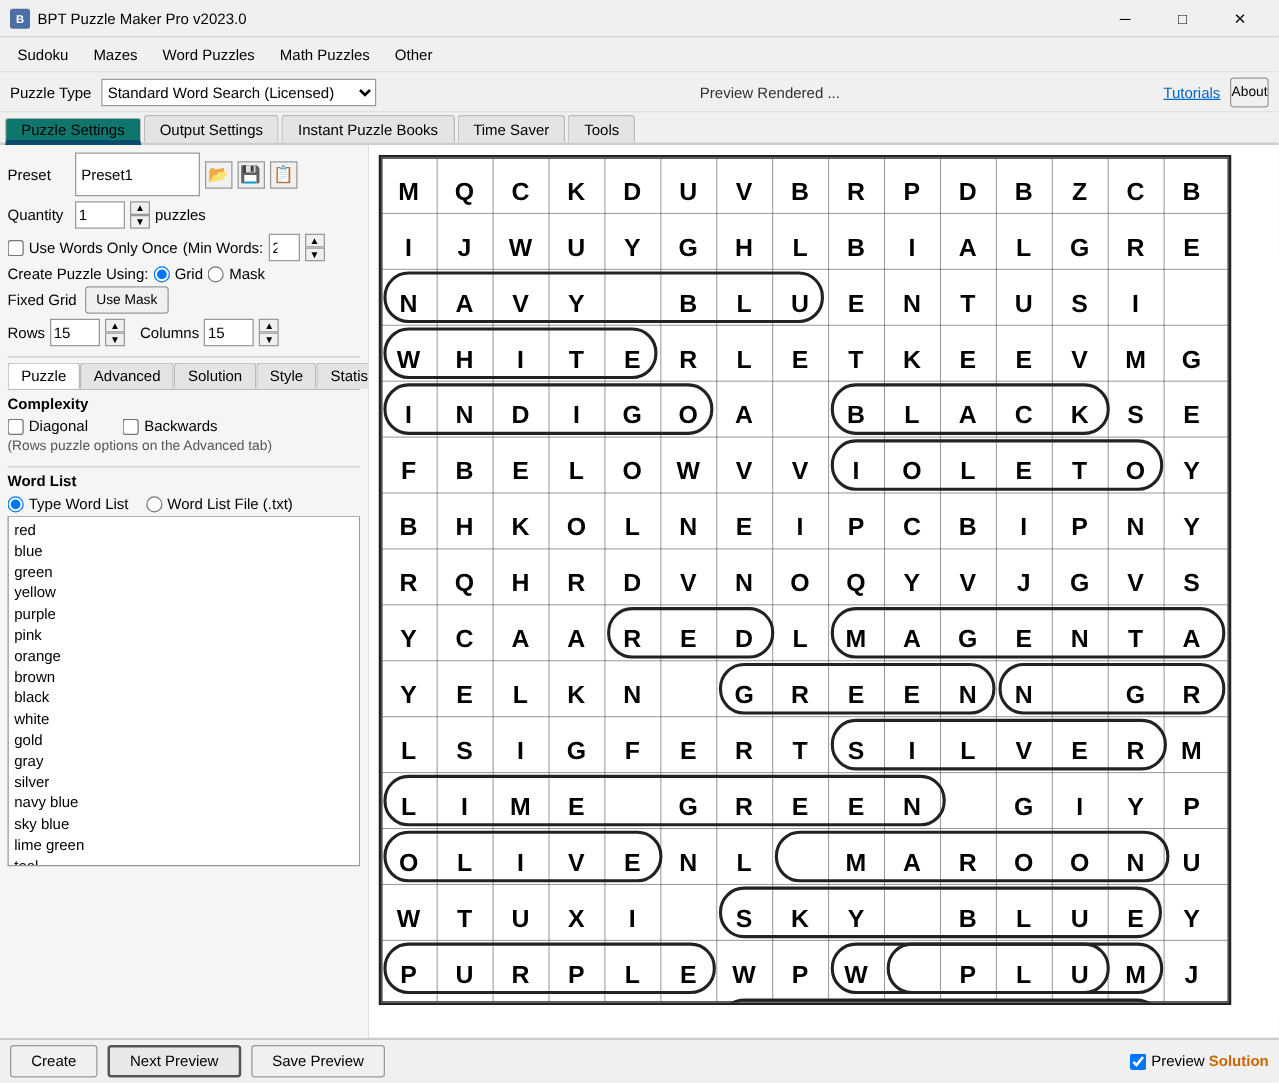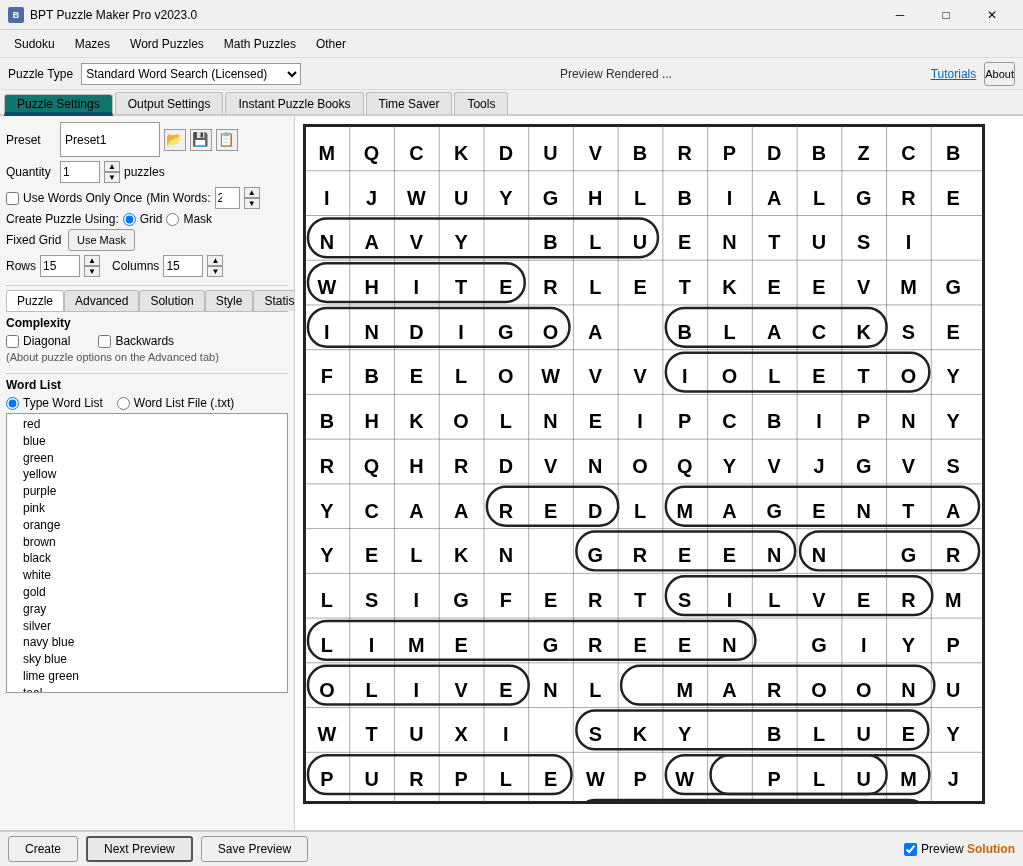--- a/index.html
+++ b/index.html
@@ -191,21 +191,21 @@
     .word-list-box {
       border: 1px solid #999;
       background: white;
       flex: 1;
       overflow-y: auto;
       padding: 2px 4px;
       font-size: 12px;
       min-height: 200px;
       max-height: 280px;
     }
-    .word-list-box div { line-height: 1.4; margin-left: 12px; }
+    .word-list-box div { line-height: 1.4; }
 
     .fixed-grid-row {
       display: flex;
       align-items: center;
       gap: 4px;
       margin-bottom: 4px;
     }
 
     
     #right-panel {
@@ -370,21 +370,21 @@
     </div>
 
     <div class="subsection-title">Complexity</div>
     <div class="checkbox-row">
       <input type="checkbox" style="">
       <span>Diagonal</span>
       <span style="margin-left:20px;"></span>
       <input type="checkbox" style="">
       <span>Backwards</span>
     </div>
-    <div style="font-size:11px; color:#555; margin-bottom:6px;">(About puzzle options on the Advanced tab)</div>
+    <div style="font-size:11px; color:#555; margin-bottom:6px;">(Rows puzzle options on the Advanced tab)</div>
 
     <hr class="section-divider">
 
     <div class="word-list-section">
       <div class="subsection-title">Word List</div>
       <div class="radio-row">
         <input type="radio" name="word_list_type" checked="" style="">
         <span>Type Word List</span>
         <input type="radio" name="word_list_type" style="margin-left: 10px;">
         <span>Word List File (.txt)</span>

